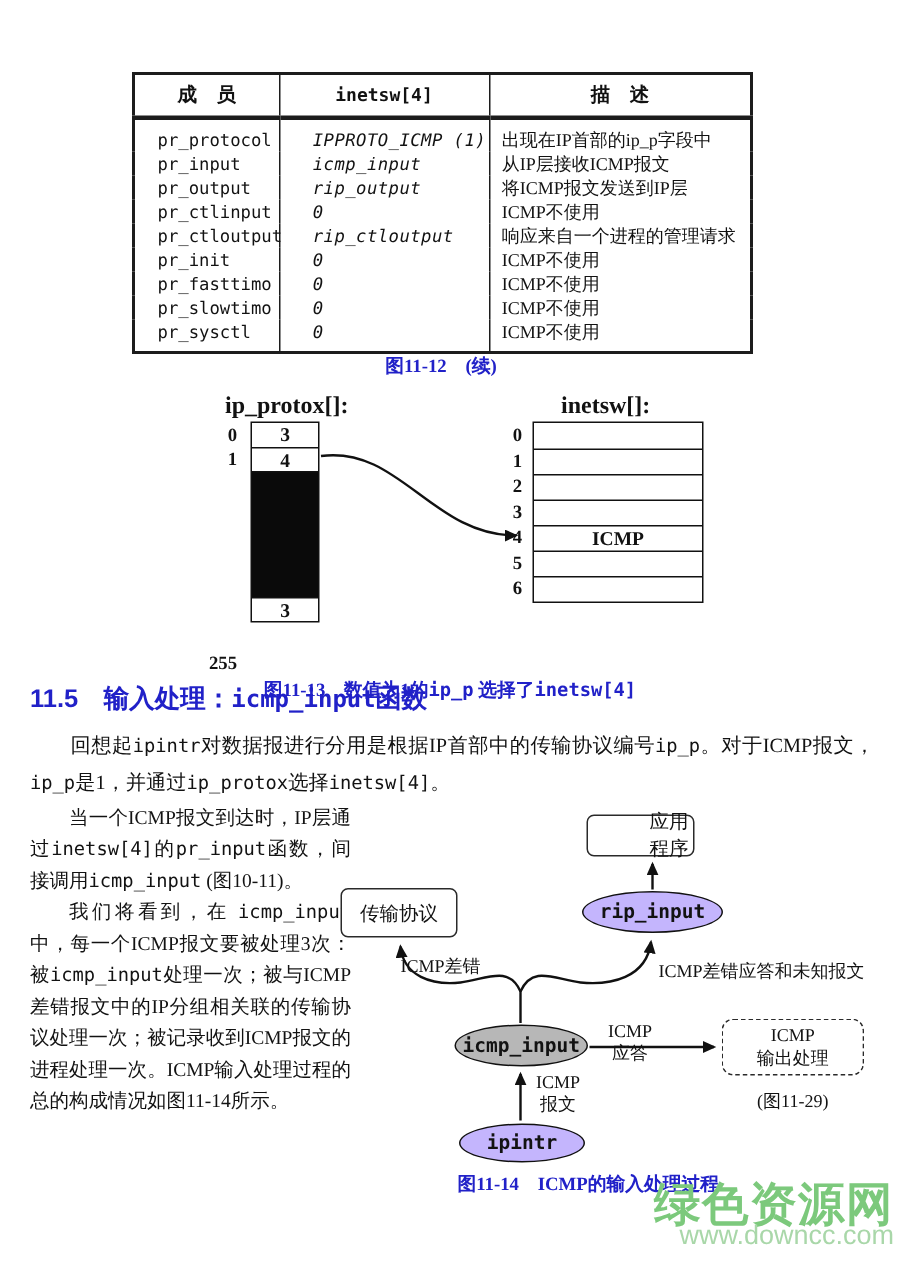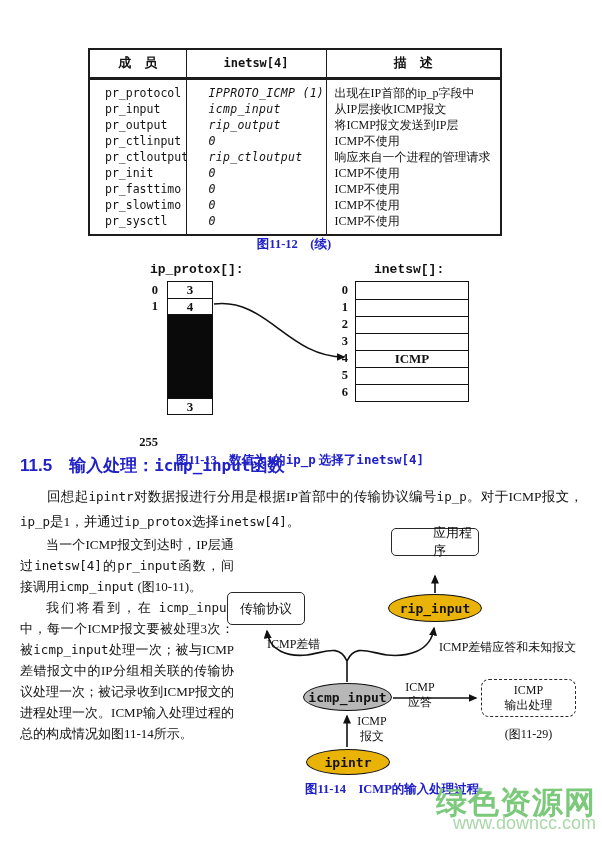--- a/index.html
+++ b/index.html
@@ -26,32 +26,32 @@
   .proto-table tbody tr:first-child td { padding-top:5px; }
   .proto-table tbody tr:last-child td { padding-bottom:5px; }
   col.c1 { width:97px; } col.c2 { width:140px; } col.c3 { width:175px; }
   td.m { padding-left:15px; font-family:"DejaVu Sans Mono","Liberation Mono",monospace; font-size:11.5px; }
   td.v { padding-left:22px; font-family:"DejaVu Sans Mono","Liberation Mono",monospace; font-style:italic; font-size:11.5px; letter-spacing:0.3px; }
   td.d { padding-left:8px; font-size:12px; }
 
   .fig-caption { position:absolute; color:#2121c8; font-size:12.5px; font-weight:bold; }
 
   
-  .arr-label { position:absolute; font-family:Liberation Mono, monospace; font-weight:bold; font-size:13px; }
+  .arr-label { position:absolute; font-family:Liberation Serif, serif; font-weight:bold; font-size:16px; }
   .idx-label { position:absolute; font-weight:bold; font-size:12.5px; text-align:right; }
   .array-box { position:absolute; border:1.5px solid #111; background:#fff; }
   .array-cell { border-top:1px solid #111; display:flex; align-items:center; justify-content:center;
                 font-weight:bold; font-size:13px; }
   .array-cell:first-child { border-top:none; }
   .black-block { background:#0a0a0a; }
 
   
   .rbox { position:absolute; border:1.5px solid #2a2a2a; border-radius:5px; background:#fff;
           display:flex; align-items:center; justify-content:center; font-size:13px; }
-  .ell  { position:absolute; border:1.5px solid #111; border-radius:50%; background:#eab308;
+  .ell  { position:absolute; border:1.5px solid #111; border-radius:50%; background:#c4b5fd;
           display:flex; align-items:center; justify-content:center;
           font-family:"DejaVu Sans Mono","Liberation Mono",monospace; font-weight:bold; font-size:13px; }
   .ell.gray { background:#b7b7b7; }
   .dashbox { position:absolute; border:1.6px dashed #2a2a2a; border-radius:8px; background:#fff;
              display:flex; flex-direction:column; align-items:center; justify-content:center;
              font-size:12px; line-height:15px; }
   .flabel { position:absolute; font-size:12px; }
   .flabel2 { position:absolute; font-size:12px; line-height:15px; text-align:center; }
 
   
@@ -176,21 +176,21 @@
 
 <div class="section-heading"><span>11.5　输入处理：</span><span class="code">icmp_input</span><span>函数</span></div>
 
 <p class="para" id="para1"><span>回想起</span><span class="code">ipintr</span><span>对数据报进行分用是根据IP首部中的传输协议编号</span><span class="code">ip_p</span><span>。对于ICMP报文，</span><span class="code">ip_p</span><span>是1，并通过</span><span class="code">ip_protox</span><span>选择</span><span class="code">inetsw[4]</span><span>。</span></p>
 
 <div class="left-col">
   <p class="para"><span>当一个ICMP报文到达时，IP层通过</span><span class="code">inetsw[4]</span><span>的</span><span class="code">pr_input</span><span>函数，间接调用</span><span class="code">icmp_input</span><span> (图10-11)。</span></p>
   <p class="para"><span>我们将看到，在 </span><span class="code">icmp_</span><span class="code">input</span><span>中，每一个ICMP报文要被处理3次：被</span><span class="code">icmp_input</span><span>处理一次；被与ICMP差错报文中的IP分组相关联的传输协议处理一次；被记录收到ICMP报文的进程处理一次。ICMP输入处理过程的总的构成情况如图11-14所示。</span></p>
 </div>
 
-<div class="rbox" style="left:391px;top:528px;width:88px;height:28px;padding-left:41px;">应用程序</div>
+<div class="rbox" style="left:391px;top:543px;width:72px;height:28px;padding-left:41px;">应用程序</div>
 
 <div class="rbox" style="left:227px;top:592px;width:78px;height:33px;">传输协议</div>
 
 <div class="ell" style="left:388px;top:594px;width:94px;height:28px;">rip_input</div>
 
 <div class="flabel" style="left:267px;top:636px;">ICMP差错</div>
 <div class="flabel" style="left:439px;top:639px;">ICMP差错应答和未知报文</div>
 
 <div class="ell gray" style="left:303px;top:683px;width:89px;height:28px;">icmp_input</div>
 

